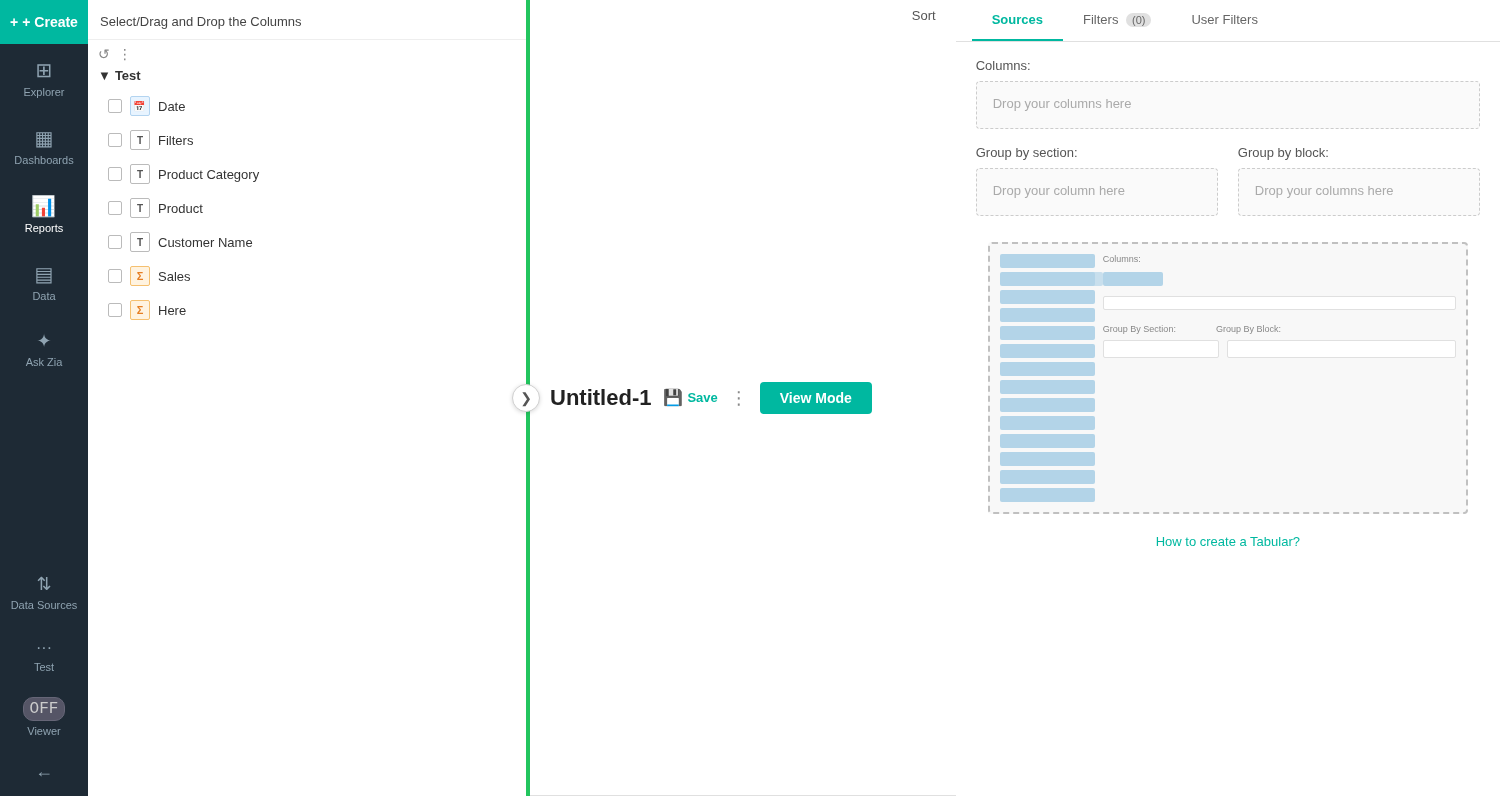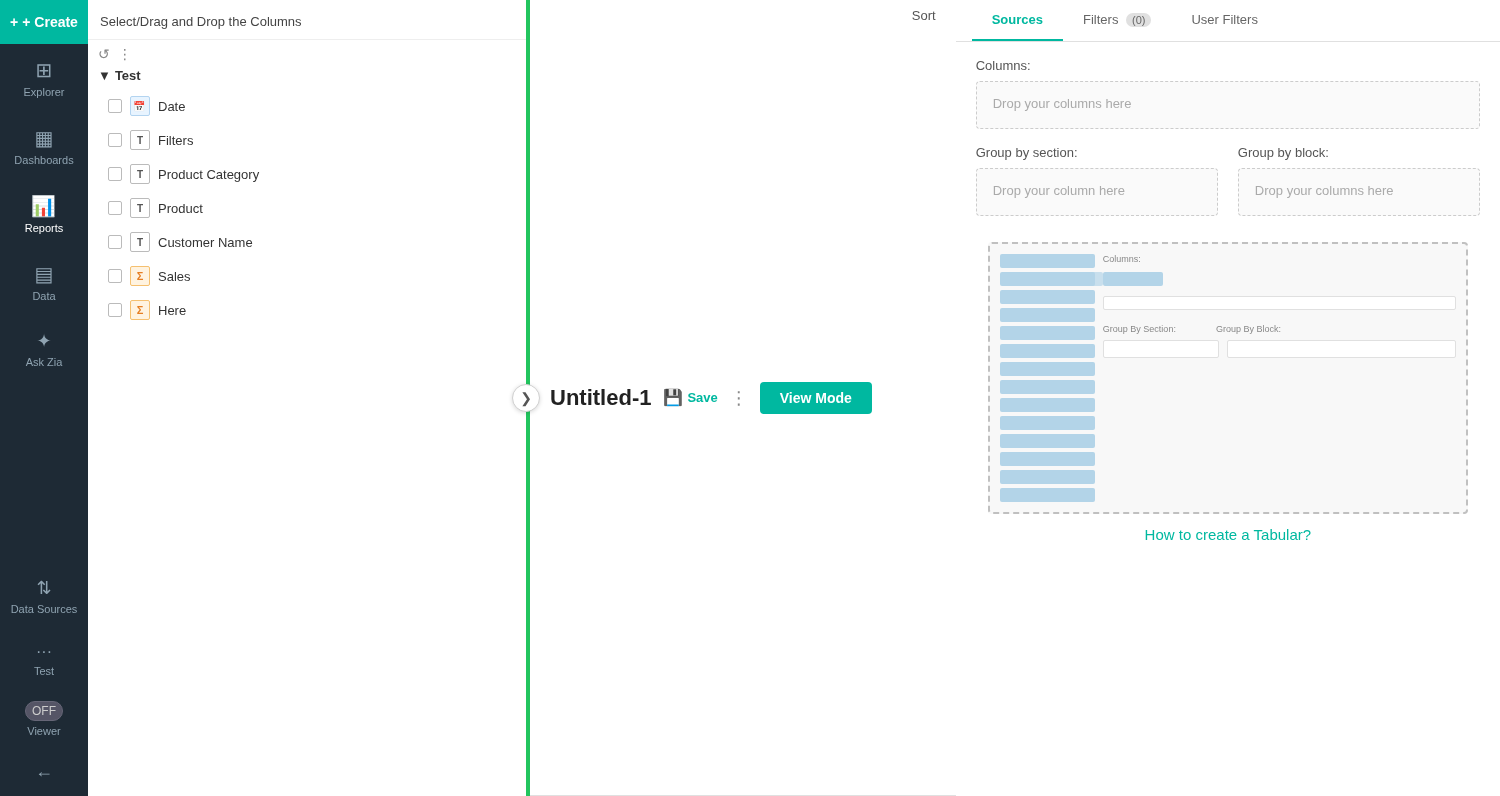--- a/index.html
+++ b/index.html
@@ -47,21 +47,21 @@
     .nav-viewer {
       display: flex;
       flex-direction: column;
       align-items: center;
       padding: 10px 0;
       font-size: 11px;
       color: #8fa3b1;
       gap: 4px;
     }
     .toggle-off {
-      background: #556; border-radius: 10px; padding: 2px 6px; font-size: 12px; color: #ccc; border: 1px solid #667;
+      background: #556; border-radius: 10px; padding: 2px 6px; font-size: 16px; color: #ccc; border: 1px solid #667; font-family: Liberation Mono, monospace;
     }
     .nav-back {
       padding: 14px 0;
       font-size: 18px;
       color: #8fa3b1;
       cursor: pointer;
     }
 
     
     .column-panel {
@@ -301,22 +301,22 @@
       border-radius: 2px;
     }
     .preview-right {
       flex: 1;
       display: flex;
       flex-direction: column;
       gap: 6px;
     }
     .how-to-link {
       color: #00b8a0;
-      font-size: 15px;
-      margin-top: 12px;
+      font-size: 13px;
+      margin-top: 20px;
       cursor: pointer;
       text-decoration: none;
     }
 
     
     .collapse-arrow {
       position: absolute;
       right: -14px;
       top: 50%;
       transform: translateY(-50%);

